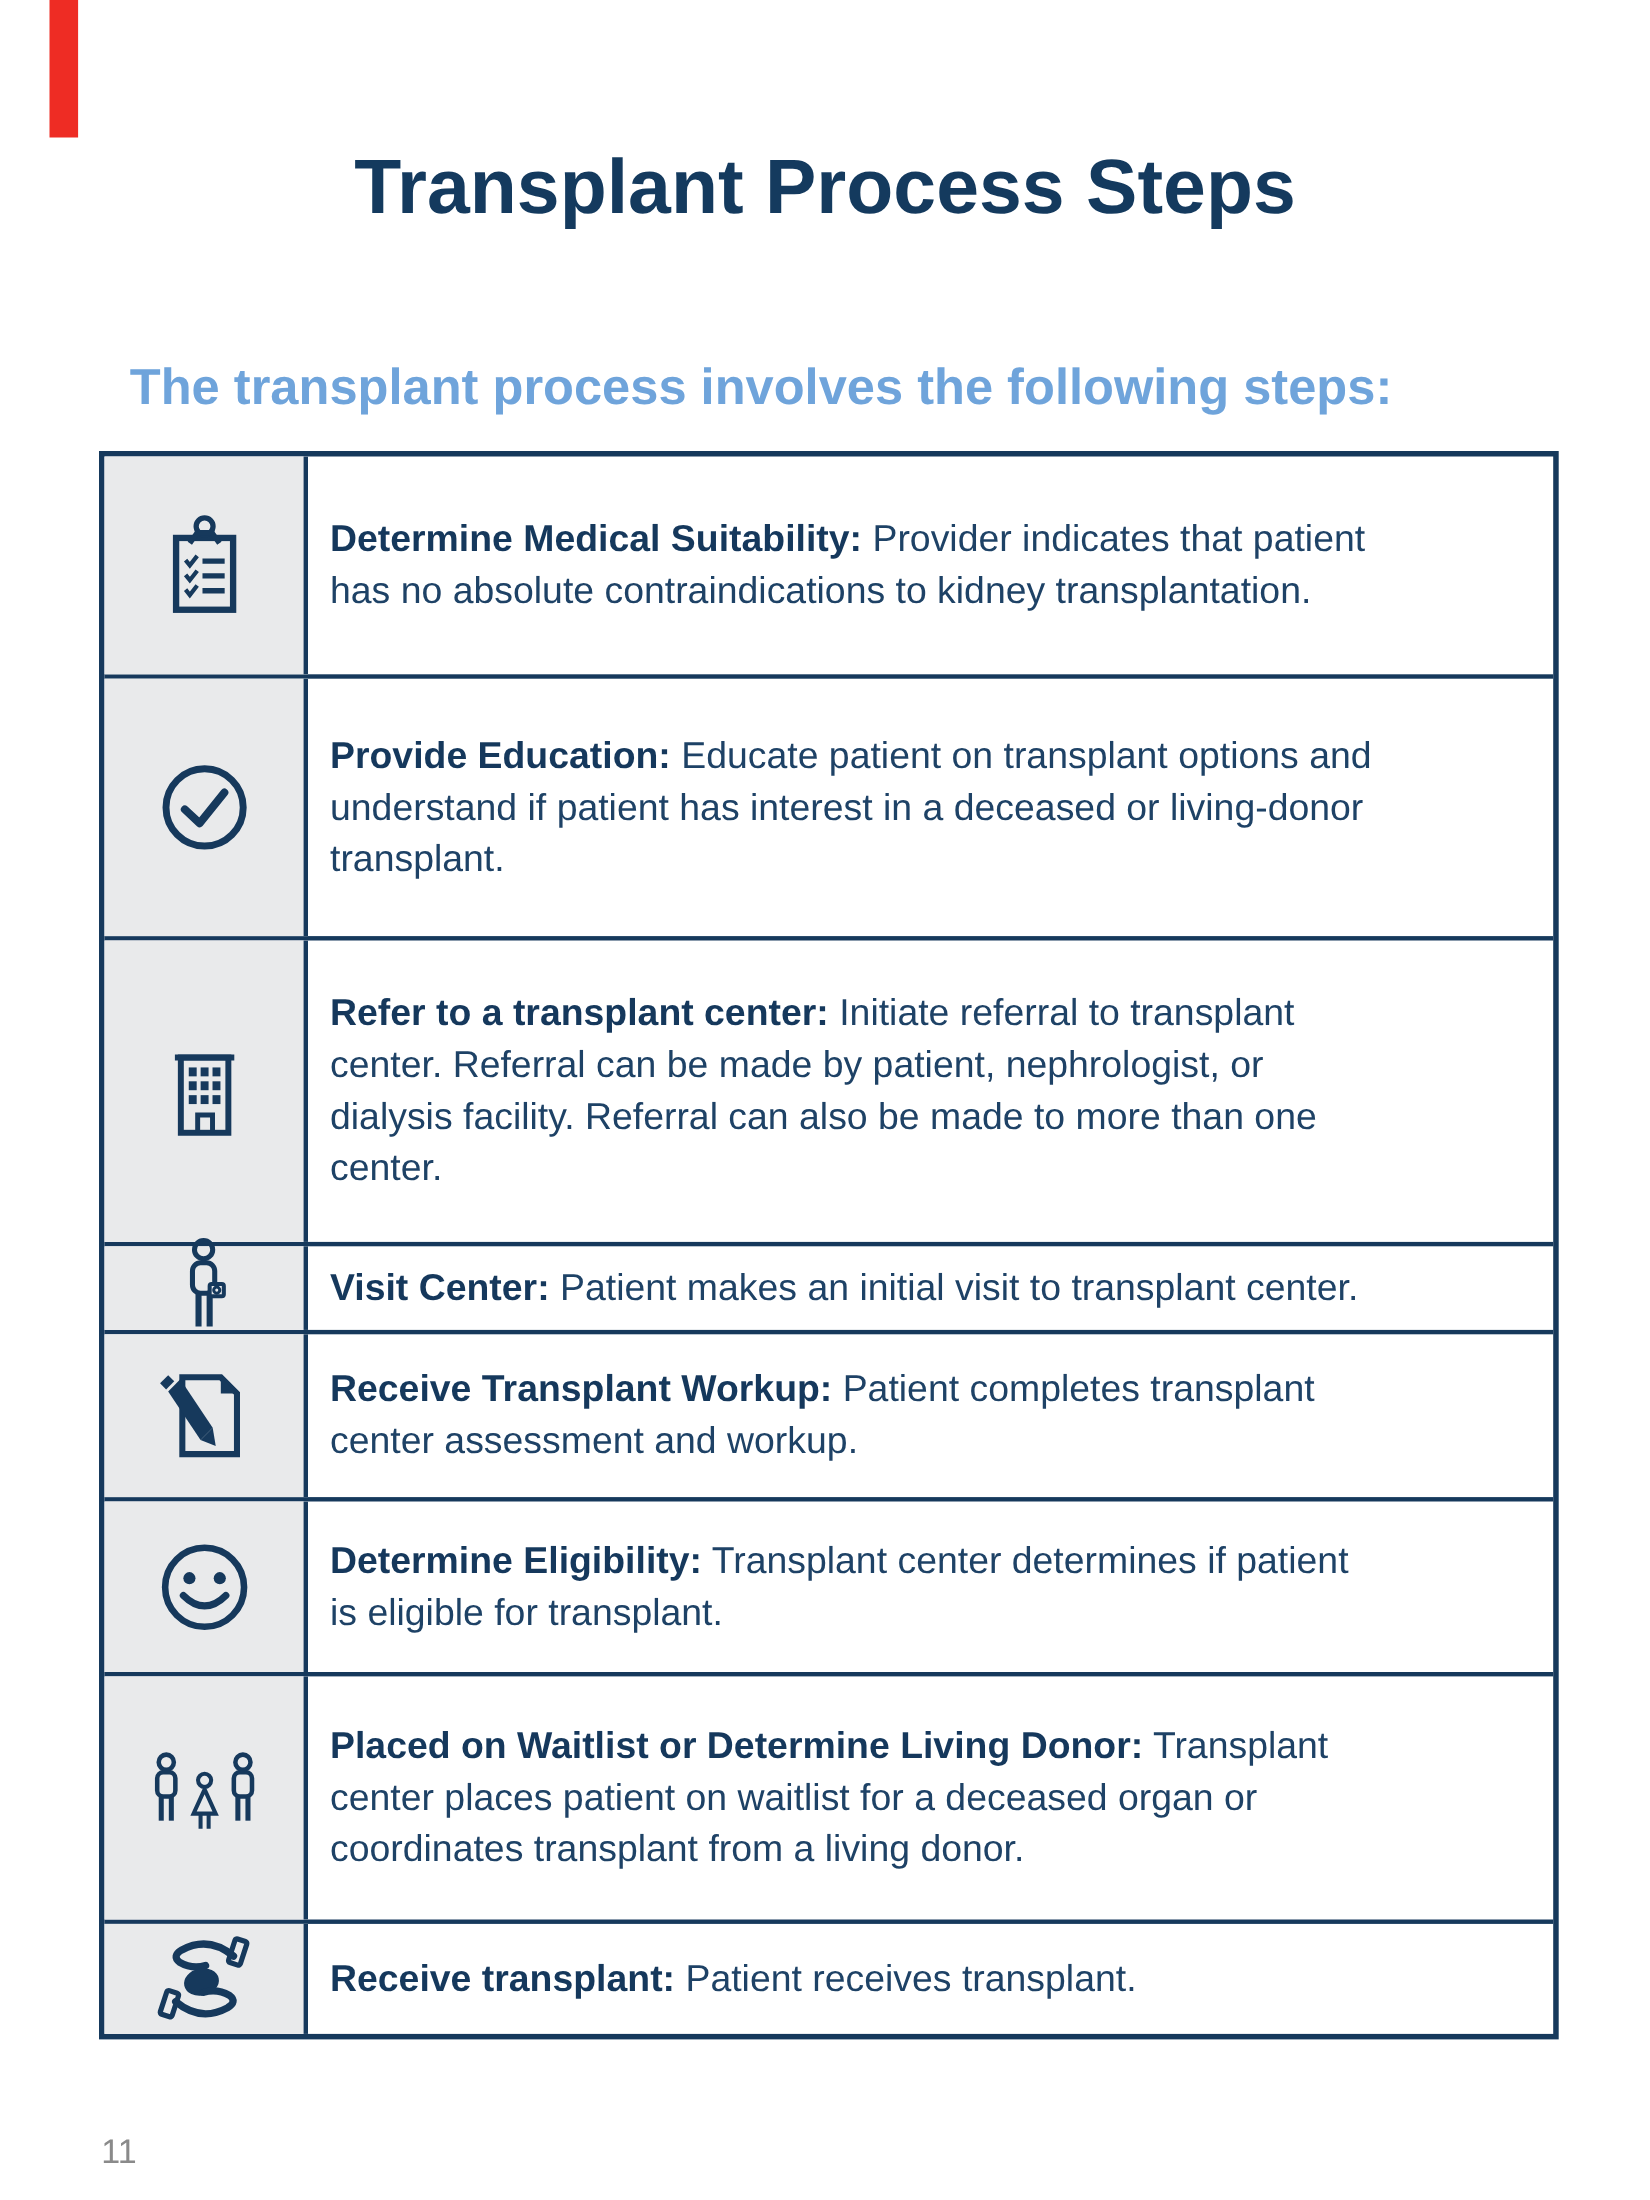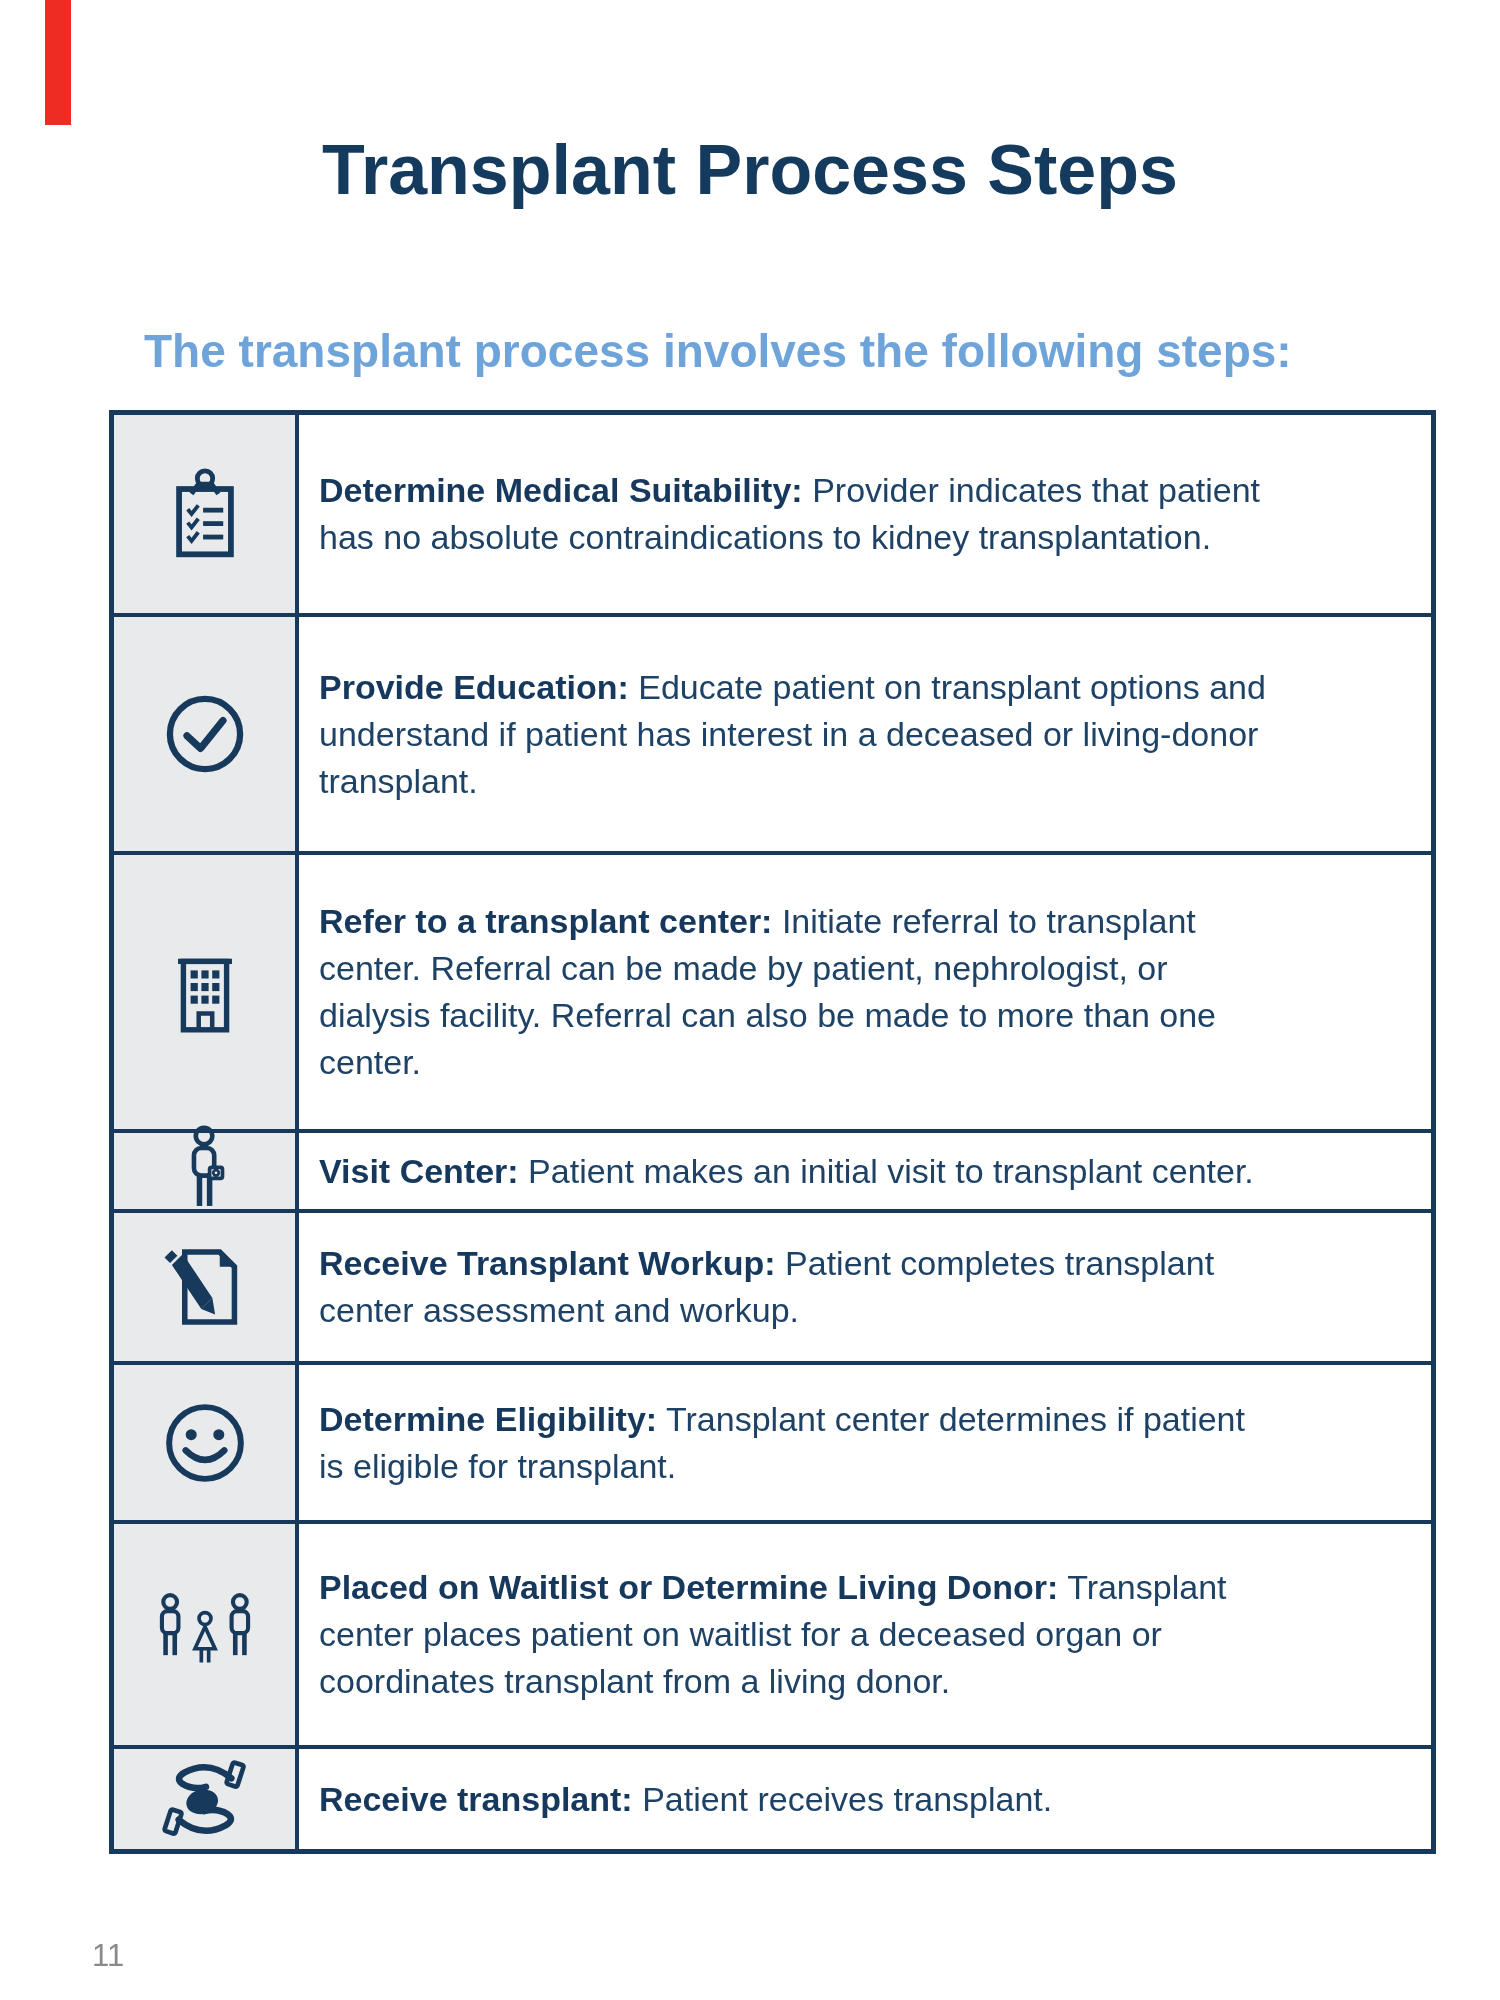--- a/index.html
+++ b/index.html
@@ -2,22 +2,22 @@
 <html><head>
 <meta charset="utf-8">
 <style>
   html,body{margin:0;padding:0;background:#ffffff;}
   .page{position:relative;width:1500px;height:2000px;background:#ffffff;overflow:hidden;
         font-family:"Liberation Sans","DejaVu Sans",sans-serif;}
   .red-bar{position:absolute;left:45px;top:0;width:26px;height:125px;background:#ee2c24;}
   .title{position:absolute;left:0;top:88px;width:1500px;text-align:center;
          font-size:70px;font-weight:bold;color:#143a5e;line-height:1.0;}
   .subtitle{position:absolute;left:118px;top:326px;width:1300px;
-            font-size:46px;font-weight:bold;color:#6fa4db;line-height:1.1;margin-left:26px;}
-  .steps-table{position:absolute;left:109px;top:410px;width:1327px;height:1444px;
+            font-size:46px;font-weight:bold;color:#6fa4db;line-height:1.1;}
+  .steps-table{position:absolute;left:90px;top:410px;width:1327px;height:1444px;
                box-sizing:border-box;border:5px solid #16395c;background:#ffffff;
                display:flex;flex-direction:column;}
   .row{display:flex;box-sizing:border-box;border-bottom:4px solid #16395c;}
   .row:last-child{border-bottom:none;}
   .icon-cell{width:185px;min-width:185px;box-sizing:border-box;background:#e9eaeb;
              border-right:4px solid #16395c;display:flex;align-items:center;justify-content:center;}
   .text-cell{flex:1;display:flex;align-items:center;padding:0 14px 0 20px;box-sizing:border-box;}
   .text-cell p{margin:0;font-size:34px;line-height:47px;color:#1e4266;white-space:pre-line;}
   .step-label{font-weight:bold;color:#15385c;}
   .icon{color:#16395c;}

